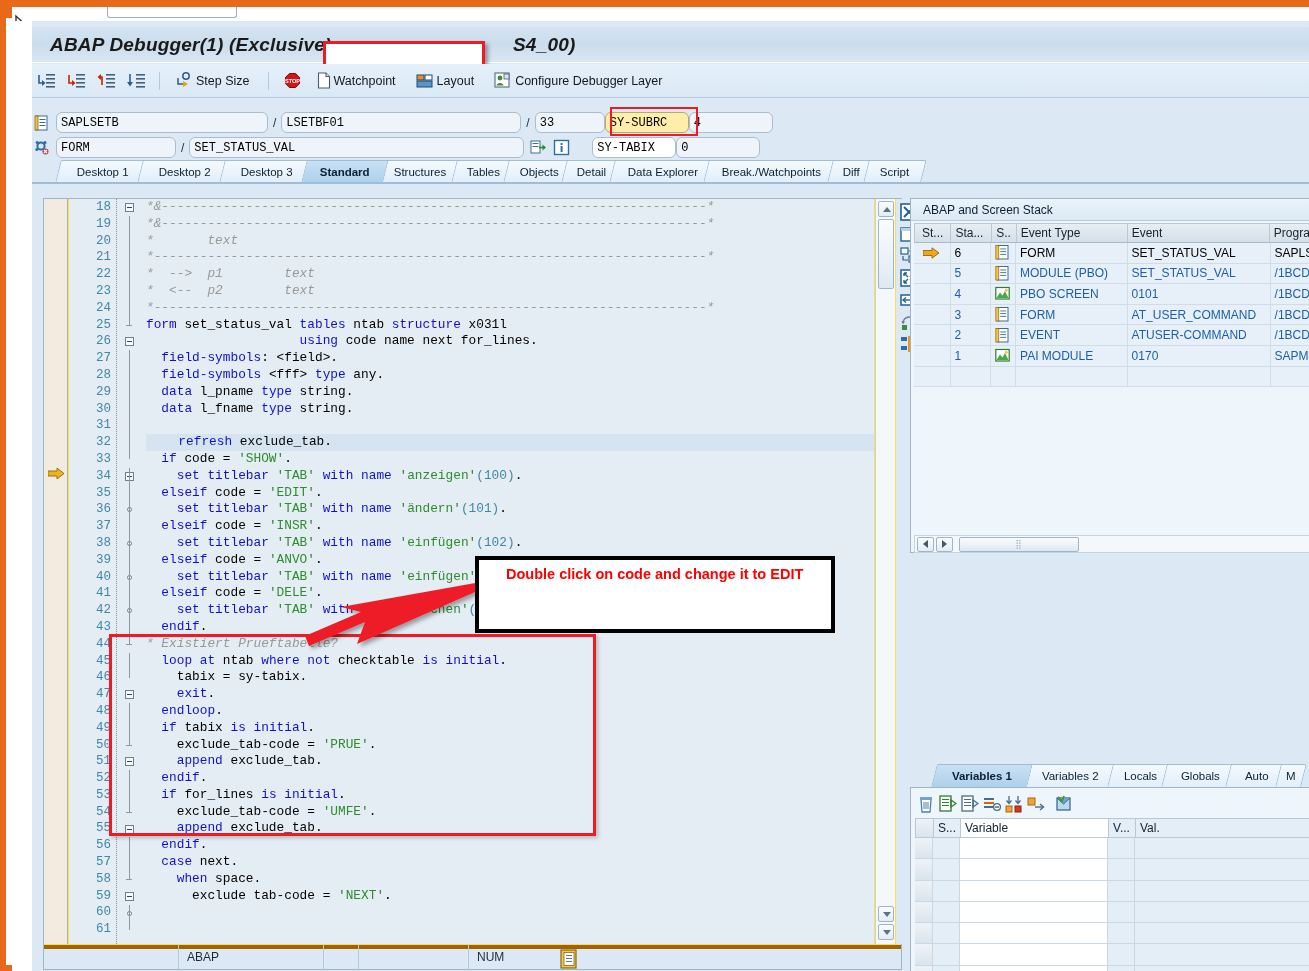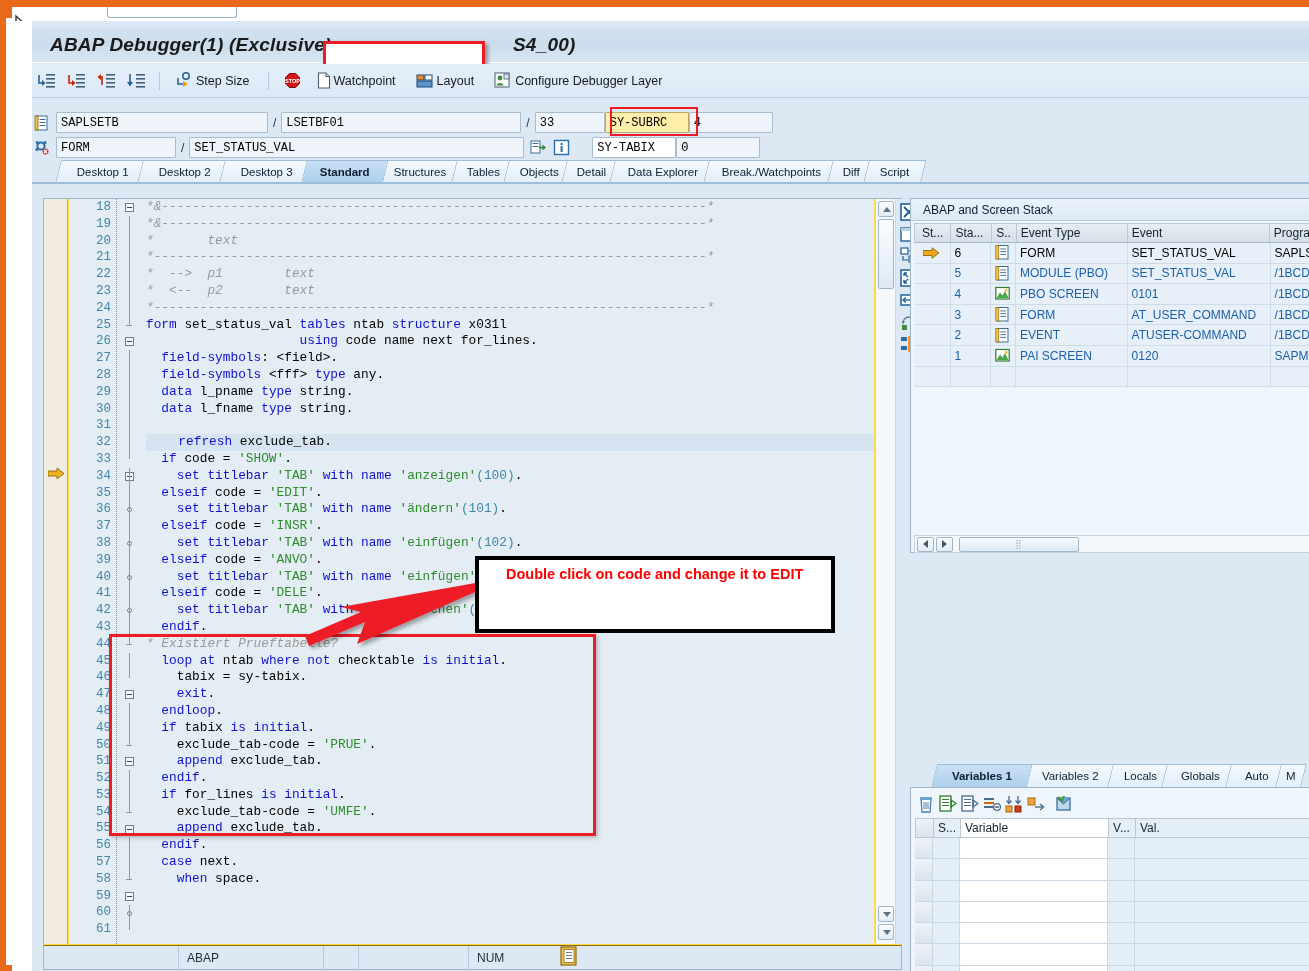--- a/index.html
+++ b/index.html
@@ -80,21 +80,21 @@
 
   
   #fieldrows { position:absolute; left:20px; top:79px; width:1277px; height:60px; }
   .frow { position:absolute; left:0; height:23px; display:flex; align-items:center; }
   #frow1 { top:11px; }
   #frow2 { top:36px; }
   .finput {
     height:21px; background:#eef4fa; border:1px solid #a8bece;
     font-family:"Liberation Mono", monospace; font-size:12px;
     color:#000; padding:0 4px; display:flex; align-items:center;
-    border-radius:1px;
+    border-radius:6px;
   }
   .fslash { margin:0 5px; font-size:12px; color:#23313c; }
   .fyellow { background:#ffeeaa !important; border:1px solid #b9a96a !important; }
   .fwhite  { background:#ffffff !important; }
   #subrc-redbox {
     position:absolute; left:578px; top:7px; width:88px; height:29px;
     border:2px solid #ED1C24; pointer-events:none;
   }
 
   
@@ -214,22 +214,22 @@
     position:absolute; left:852px; top:0; width:26px; height:745px;
     background:#dce9f4;
   }
   .rail-ico {
     position:absolute; left:4px; width:18px; height:18px;
   }
 
   
   #editor-status {
     position:absolute; left:0; top:746px; width:857px; height:24px;
-    background:#dce9f4; border-top:1px solid #a16207;
-    display:flex; align-items:flex-start;
+    background:#dce9f4; border-top:4px solid #a16207;
+    display:flex; align-items:flex-end;
     font-size:12px; color:#1c2b36;
   }
   .st-cell { height:24px; display:flex; align-items:center; padding:0 8px;
              border-right:1px solid #b7cadb; }
 
   
   #stack-panel {
     position:absolute; left:878px; top:14px; width:420px; height:355px;
     background:#eef5fb; border:1px solid #9fb6c9;
   }
@@ -699,20 +699,21 @@
               <div class="cline"><span class="id">  </span><span class="kw">if</span><span class="id"> tabix </span><span class="kw">is initial</span><span class="id">.</span></div>
               <div class="cline"><span class="id">    exclude_tab-code = </span><span class="str">'PRUE'</span><span class="id">.</span></div>
               <div class="cline"><span class="id">    </span><span class="kw">append</span><span class="id"> exclude_tab.</span></div>
               <div class="cline"><span class="id">  </span><span class="kw">endif</span><span class="id">.</span></div>
               <div class="cline"><span class="id">  </span><span class="kw">if</span><span class="id"> for_lines </span><span class="kw">is initial</span><span class="id">.</span></div>
               <div class="cline"><span class="id">    exclude_tab-code = </span><span class="str">'UMFE'</span><span class="id">.</span></div>
               <div class="cline"><span class="id">    </span><span class="kw">append</span><span class="id"> exclude_tab.</span></div>
               <div class="cline"><span class="id">  </span><span class="kw">endif</span><span class="id">.</span></div>
               <div class="cline"><span class="id">  </span><span class="kw">case</span><span class="id"> next.</span></div>
               <div class="cline"><span class="id">    </span><span class="kw">when</span><span class="id"> space.</span></div>
+              <div class="cline"><span class="id">      exclude tab-code = </span><span class="str">'NEXT'</span><span class="id">.</span></div>
             </div>
         </div>
 
         <div id="code-vscroll">
           <div class="sb-btn" style="top:2px;">
               <div class="tri up"></div>
             </div>
           <div class="sb-thumb" style="top:20px;height:70px;"></div>
           <div class="sb-btn" style="top:707px;">
               <div class="tri down"></div>
@@ -896,22 +897,22 @@
               <div class="sgrid-row">
                 <div class="c0"></div>
                 <div class="c1 lnk">1</div>
                 <div class="c2">
                   <svg width="15" height="15" viewBox="0 0 15 15">
                     <rect x="0.8" y="1.5" width="13.4" height="11.5" fill="#ffffff" stroke="#2f7d2f" stroke-width="1.2"></rect>
                     <path d="M1.5,12 L5,6.5 L7.5,9.5 L10,5 L13.5,12 Z" fill="#4aa84a"></path>
                     <circle cx="11.2" cy="4.2" r="1.5" fill="#f2c44a"></circle>
                   </svg>
                 </div>
-                <div class="c3 lnk">PAI SCREEN</div>
-                <div class="c4 lnk">0120</div>
+                <div class="c3 lnk">PAI MODULE</div>
+                <div class="c4 lnk">0170</div>
                 <div class="c5 lnk">SAPMSS</div>
               </div>
               <div class="sgrid-row">
                 <div class="c0"></div>
                 <div class="c1"></div>
                 <div class="c2"></div>
                 <div class="c3"></div>
                 <div class="c4"></div>
                 <div class="c5"></div>
               </div>

